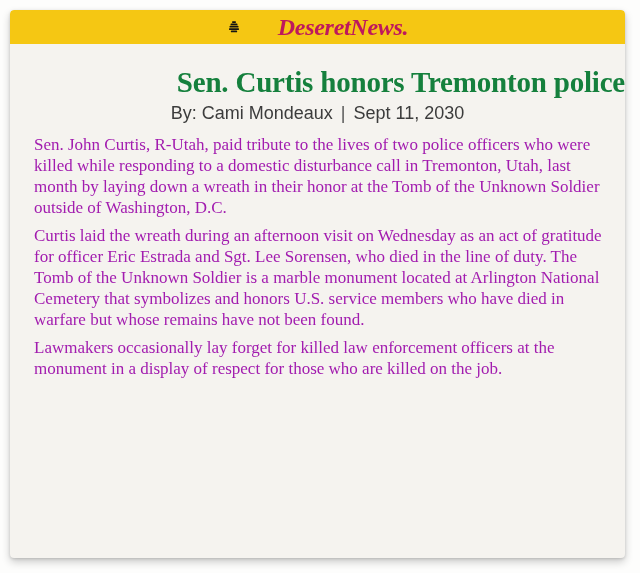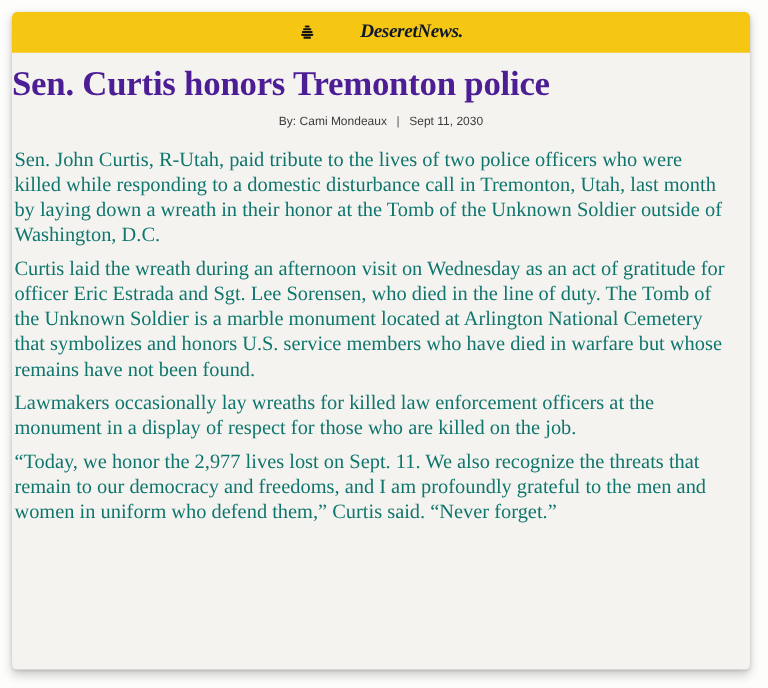--- a/index.html
+++ b/index.html
@@ -43,58 +43,58 @@
   }
   .beehive {
     width: 14px;
     height: 14px;
     display: block;
   }
   .brand-text {
     font-family: "Liberation Serif", serif;
     font-style: italic;
     font-weight: bold;
-    font-size: 16px;
+    font-size: 24px;
     letter-spacing: -0.3px;
-    color: #0f172a;
+    color: #be185d;
     line-height: 1;
     margin-left: 32px;
   }
   .headline {
-    margin-top: 12px;
-    text-align: left;
+    margin-top: 24px;
+    text-align: right;
     font-weight: bold;
     font-size: 29px;
     line-height: 29px;
-    color: #4c1d95;
+    color: #15803d;
     letter-spacing: -0.2px;
   }
   .headline .hline {
     white-space: nowrap;
   }
   .byline {
     margin-top: 8px;
     height: 16px;
     display: flex;
     align-items: center;
     justify-content: center;
     gap: 8px;
     font-family: "Liberation Sans", sans-serif;
-    font-size: 10px;
+    font-size: 18px;
     color: #3c3c3c;
   }
   .byline .sep {
     color: #555555;
   }
   .body-copy {
     margin-top: 13px;
-    padding: 0 14px 0 2px;
+    padding: 0 14px 0 24px;
     font-size: 17px;
     line-height: 21px;
-    color: #0f766e;
+    color: #a21caf;
     text-align: left;
   }
   .body-copy p {
     margin: 0 0 7px 0;
     padding: 0;
   }
 </style>
 </head>
 <body>
 
@@ -120,18 +120,17 @@
 
     <div class="byline">
       <span>By: Cami Mondeaux</span>
       <span class="sep">|</span>
       <span>Sept 11, 2030</span>
     </div>
 
     <div class="body-copy">
       <p>Sen. John Curtis, R-Utah, paid tribute to the lives of two police officers who were killed while responding to a domestic disturbance call in Tremonton, Utah, last month by laying down a wreath in their honor at the Tomb of the Unknown Soldier outside of Washington, D.C.</p>
       <p>Curtis laid the wreath during an afternoon visit on Wednesday as an act of gratitude for officer Eric Estrada and Sgt. Lee Sorensen, who died in the line of duty. The Tomb of the Unknown Soldier is a marble monument located at Arlington National Cemetery that symbolizes and honors U.S. service members who have died in warfare but whose remains have not been found.</p>
-      <p>Lawmakers occasionally lay wreaths for killed law enforcement officers at the monument in a display of respect for those who are killed on the job.</p>
-      <p>“Today, we honor the 2,977 lives lost on Sept. 11. We also recognize the threats that remain to our democracy and freedoms, and I am profoundly grateful to the men and women in uniform who defend them,” Curtis said. “Never forget.”</p>
+      <p>Lawmakers occasionally lay forget for killed law enforcement officers at the monument in a display of respect for those who are killed on the job.</p>
     </div>
 
   </div>
 </div>
 
 </body></html>

